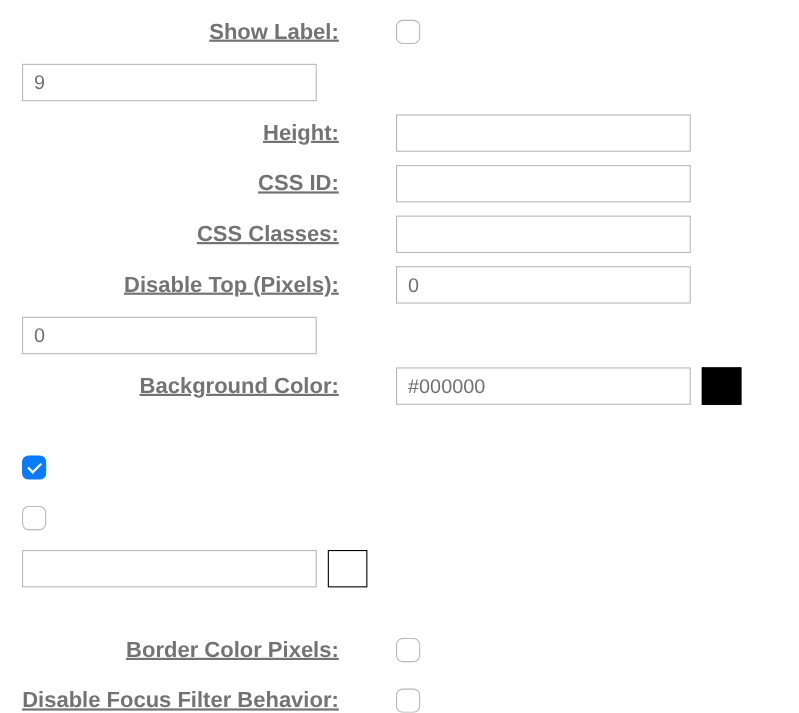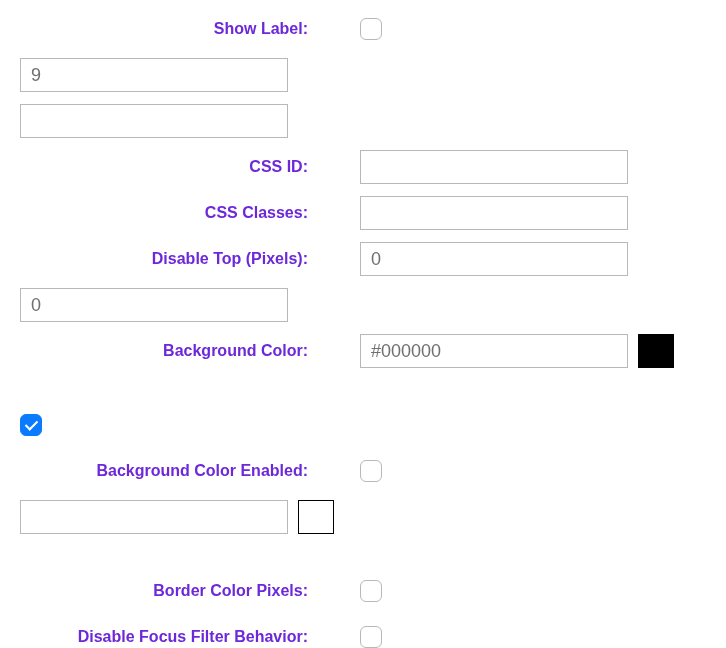--- a/index.html
+++ b/index.html
@@ -20,23 +20,24 @@
       margin-bottom: 12px;
       min-height: 34px;
     }
     .form-row.gap-after {
       margin-bottom: 40px;
     }
     .label {
       width: 340px;
       text-align: right;
       padding-right: 52px;
-      font-size: 16px;
+      font-size: 20px;
       font-weight: 700;
-      color: #6d28d9;
+      color: #737373;
+      text-decoration: underline;
     }
     .control {
       display: flex;
       align-items: center;
       gap: 10px;
     }
     .checkbox {
       appearance: none;
       -webkit-appearance: none;
       width: 22px;
@@ -96,20 +97,21 @@
   </div>
 </div>
 
 <div class="form-row">
   <div class="control">
     <input type="text" class="text-input" value="9" style="">
   </div>
 </div>
 
 <div class="form-row">
+  <div class="label">Height:</div>
   <div class="control">
     <input type="text" class="text-input" value="" style="">
   </div>
 </div>
 
 <div class="form-row">
   <div class="label">CSS ID:</div>
   <div class="control">
     <input type="text" class="text-input" value="" style="">
   </div>
@@ -143,21 +145,20 @@
   </div>
 </div>
 
 <div class="form-row">
   <div class="control">
     <span class="checkbox checked"></span>
   </div>
 </div>
 
 <div class="form-row">
-  <div class="label">Background Color Enabled:</div>
   <div class="control">
     <span class="checkbox"></span>
   </div>
 </div>
 
 <div class="form-row gap-after">
   <div class="control">
     <input type="text" class="text-input" value="" style="">
     <span class="color-swatch swatch-white"></span>
   </div>

